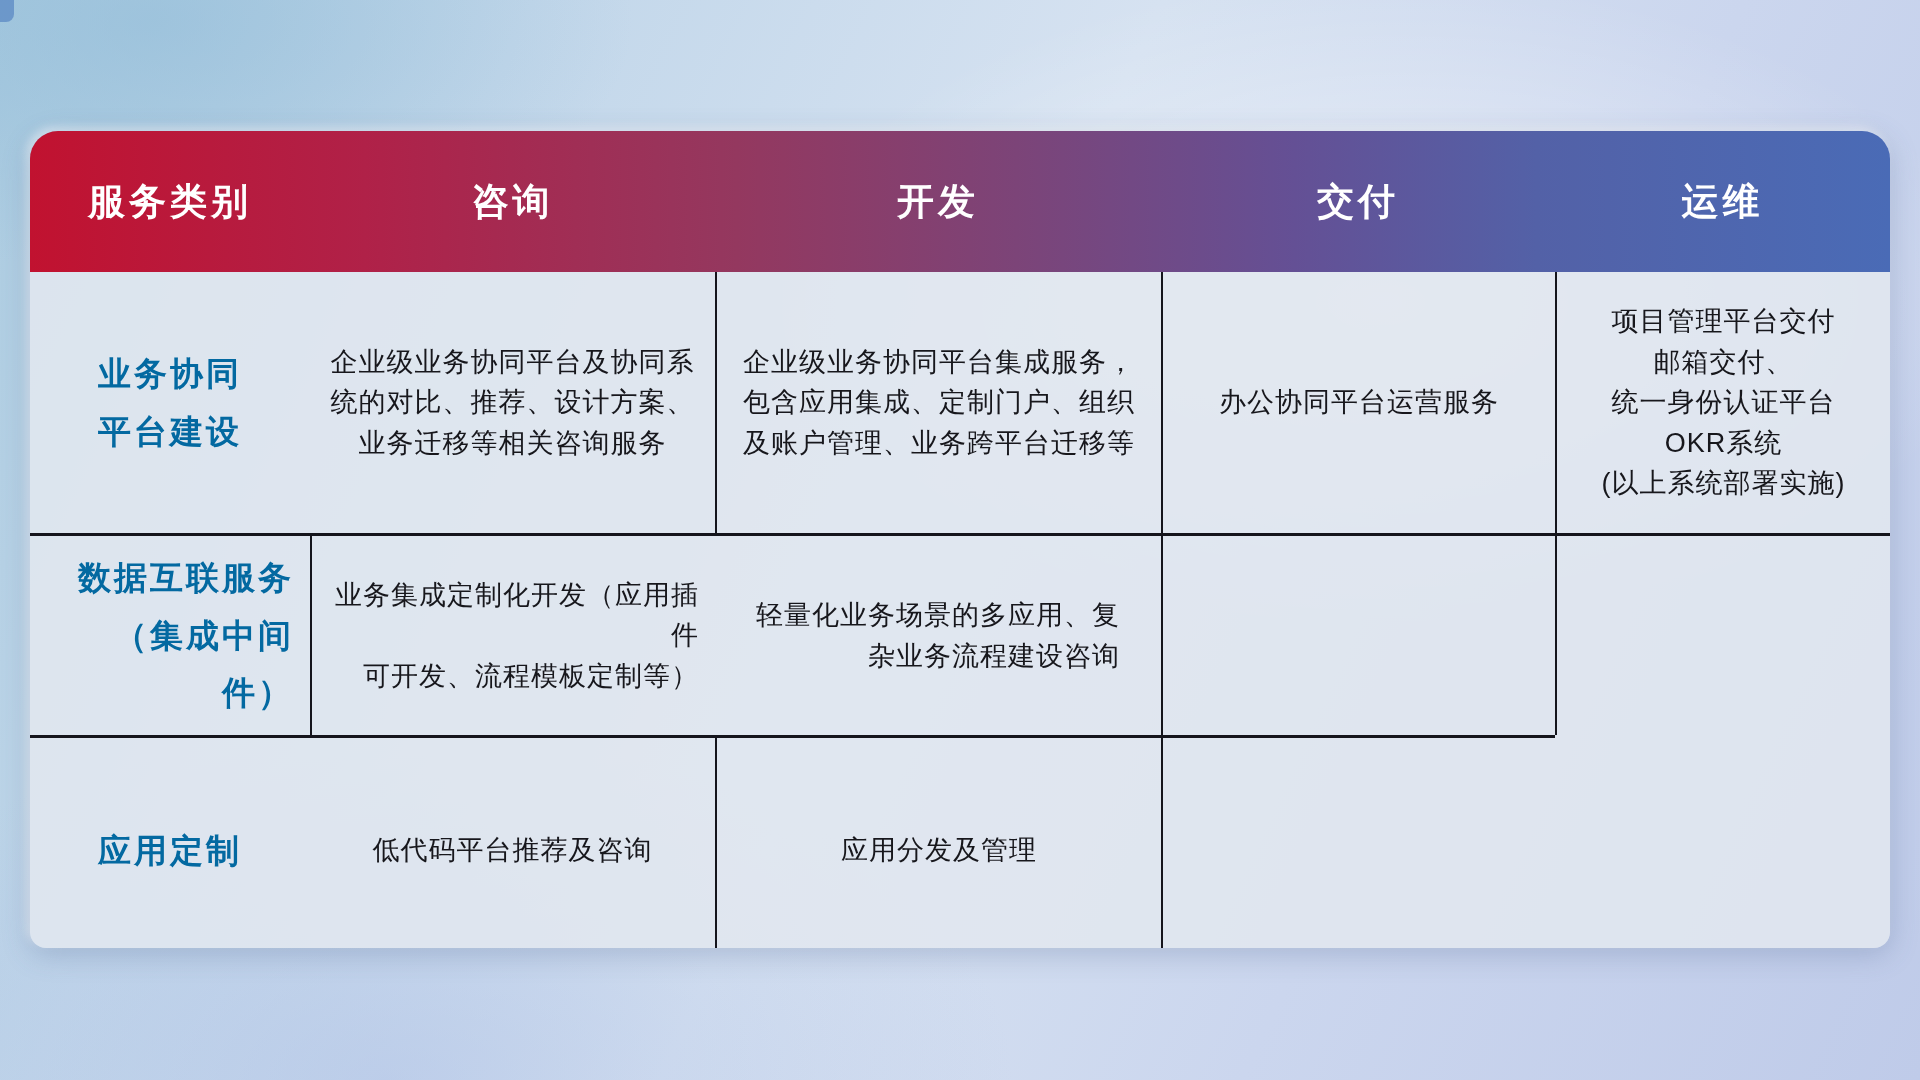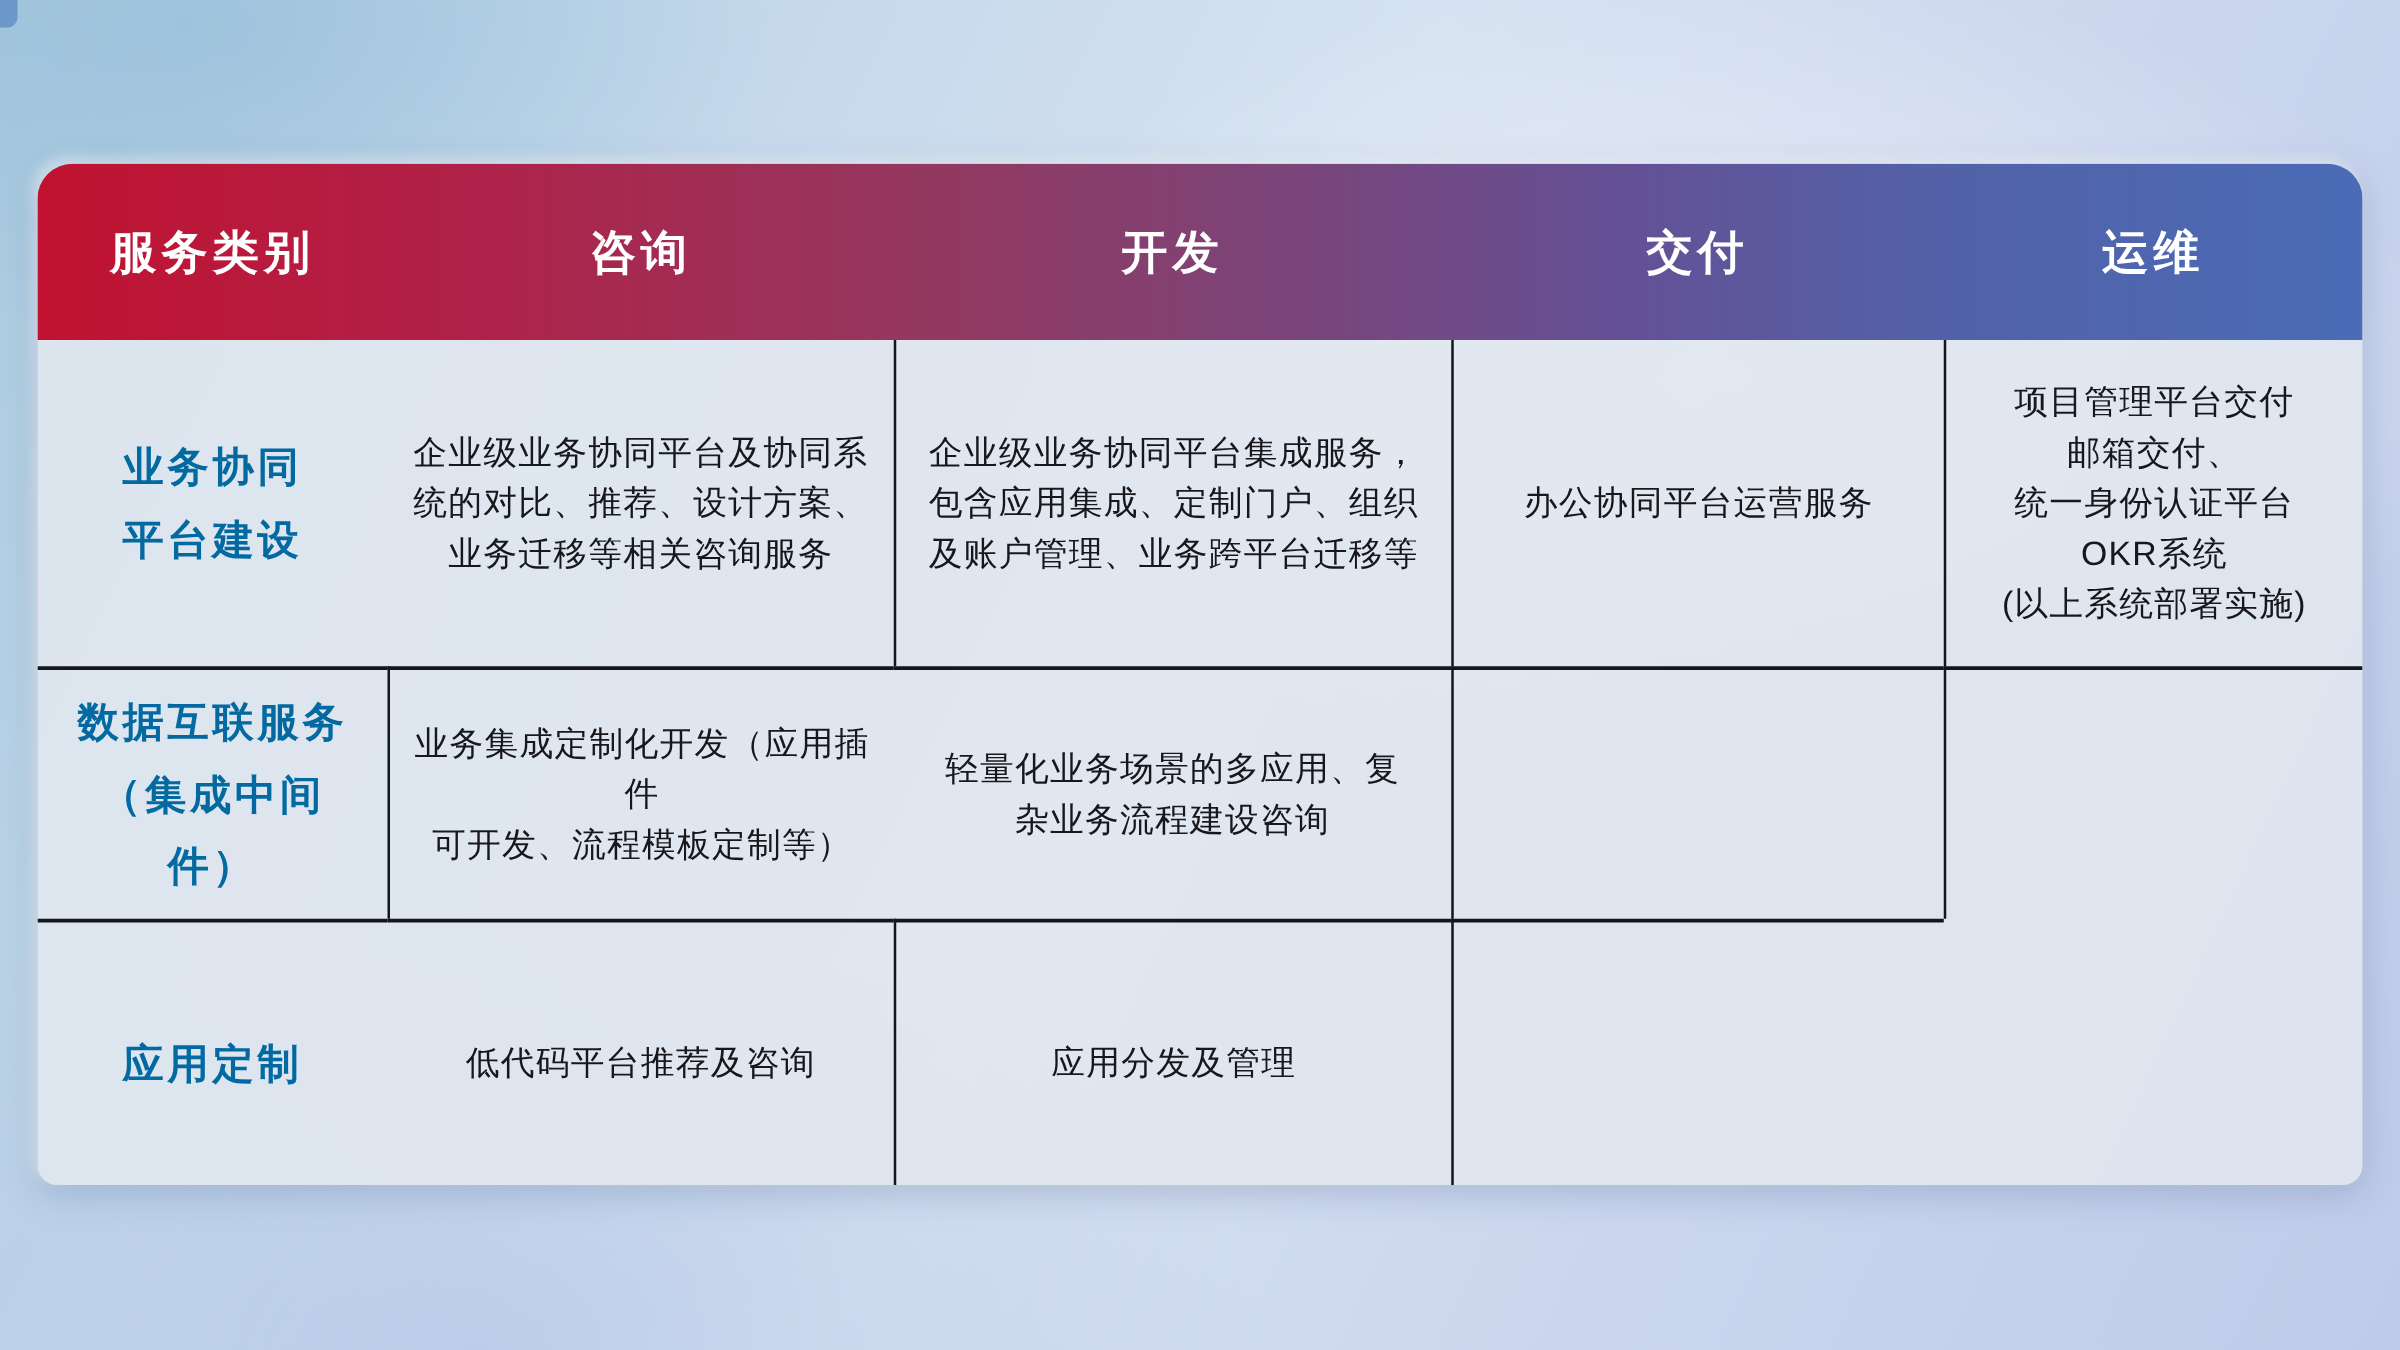--- a/index.html
+++ b/index.html
@@ -44,21 +44,21 @@
   }
   .body-row { height: 100%; }
   .body-cell {
     display: flex; align-items: center; justify-content: center;
     text-align: center;
     padding: 6px 16px;
     font-size: 27px; color: #17171c; letter-spacing: 1px;
     line-height: 1.5;
     white-space: pre-line;
   }
-  .row-sep .body-cell { border-top: 3px solid #15151c; }
+  .row-sep .body-cell { border-top: 3px solid #15151c; text-align: right; }
   .v-line { border-left: 2px solid #15151c; }
   .category-cell {
     color: #0369a1; font-weight: bold; font-size: 33px;
     letter-spacing: 3px; line-height: 1.75;
   }
 </style>
 </head>
 <body>
 
 <div class="corner-artifact"></div>

